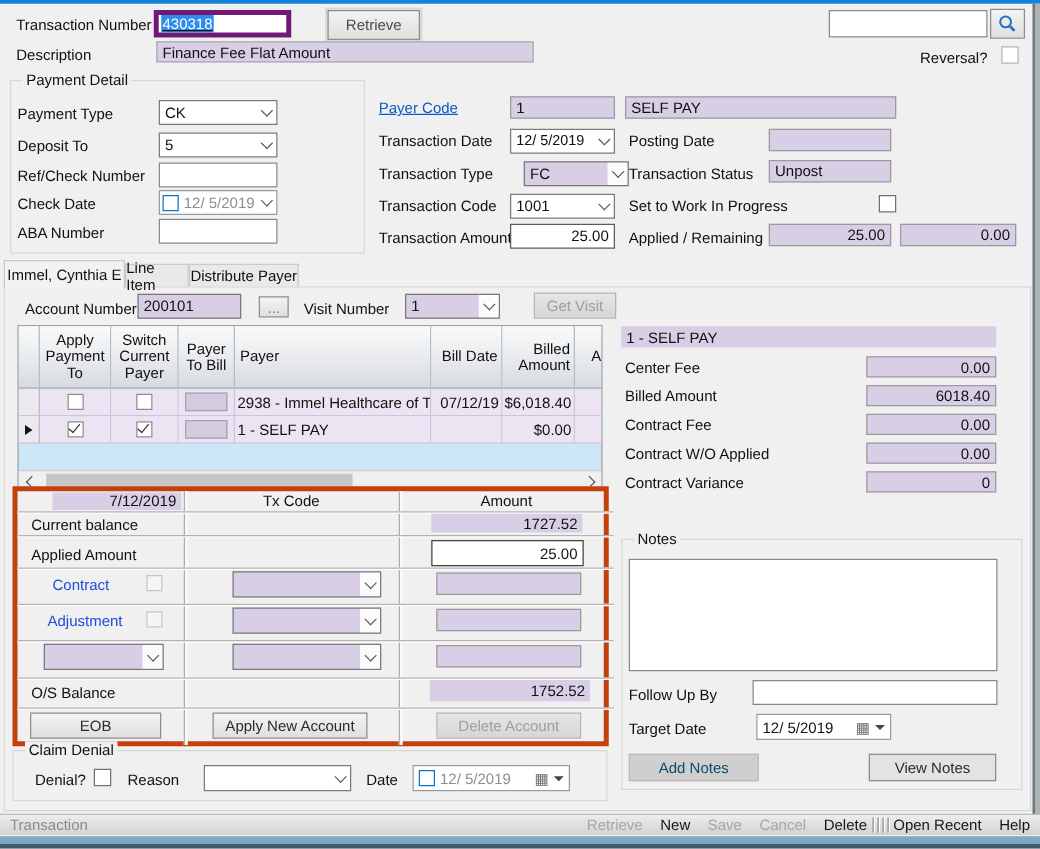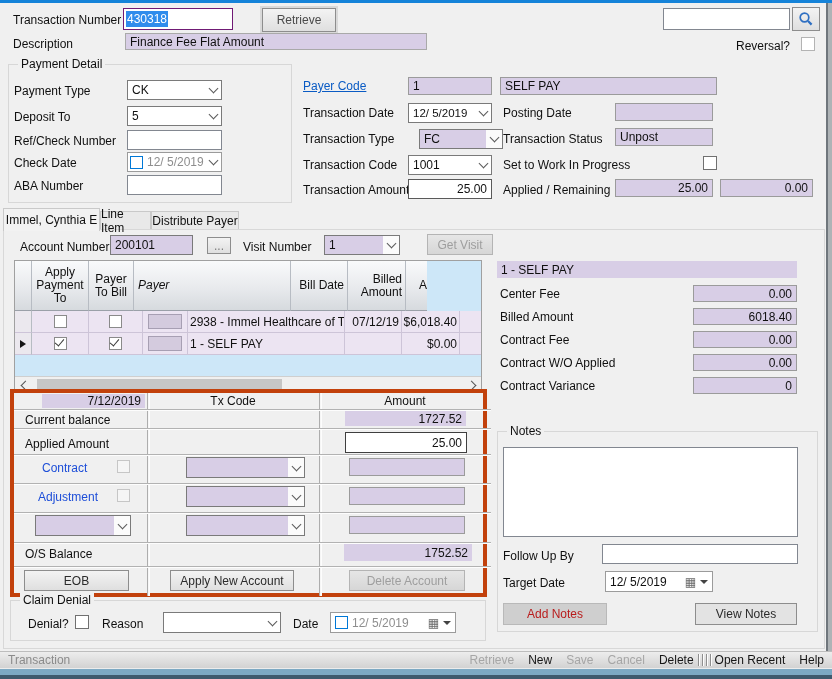--- a/index.html
+++ b/index.html
@@ -14,21 +14,21 @@
   .tbox{position:absolute;box-sizing:border-box;background:#ffffff;border:1px solid #828790;display:flex;align-items:center;padding:0 4px;font-size:12px;overflow:hidden;white-space:nowrap;}
   .tbox.right{justify-content:flex-end;}
   .combo{position:absolute;box-sizing:border-box;background:#ffffff;border:1px solid #7a7a7a;display:flex;align-items:center;font-size:12px;overflow:hidden;}
   .combo.lav{background:#d8cee6;margin-left:11px;}
   .combo .val{flex:1;padding-left:4px;white-space:nowrap;overflow:hidden;}
   .combo .dd{width:16px;height:100%;display:flex;align-items:center;justify-content:center;flex:none;}
   .combo.lav .dd{background:#fbfbfb;}
   .chev{width:6px;height:6px;border-right:1.6px solid #5a5a5a;border-bottom:1.6px solid #5a5a5a;transform:rotate(45deg);margin-top:-3px;}
   .btn{position:absolute;box-sizing:border-box;background:linear-gradient(#f3f3f3,#dfdfdf);border:1px solid #8d8d8d;display:flex;align-items:center;justify-content:center;font-size:12px;color:#2b2b2b;}
   .btn.dis{color:#9e9e9e;background:linear-gradient(#e6e6e6,#d6d6d6);border-color:#b4b4b4;}
-  .btn.flat-dis{color:#b91c1c;background:#cfcfcf;border-color:#b9b9b9;}
+  .btn.flat-dis{color:#0c4a6e;background:#cfcfcf;border-color:#b9b9b9;}
   .cb{position:absolute;box-sizing:border-box;width:14px;height:14px;background:#fff;border:1px solid #8a8a8a;}
   .cb.dis{border-color:#c6c6c6;background:#f5f5f5;}
   .cb.sm{width:13px;height:13px;}
   .grp{position:absolute;box-sizing:border-box;border:1px solid #d7d7d7;}
   .grp-title{position:absolute;top:-8px;left:9px;background:#f0f0f0;padding:0 3px;font-size:12px;white-space:nowrap;}
   .link{color:#0a5bc4;text-decoration:underline;cursor:pointer;}
   
   .tab{position:absolute;box-sizing:border-box;display:flex;align-items:center;justify-content:center;font-size:12px;border:1px solid #c9c9c9;border-bottom:none;}
   .tab.active{background:#f2f2f2;z-index:3;}
   .tab.inactive{background:#e9e9e9;}
@@ -70,21 +70,21 @@
 <body>
 
 <div class="form">
 
   <div class="abs" style="left:0;top:0;width:832px;height:3px;background:#1583d9;"></div>
 
   <div class="abs" style="left:826px;top:3px;width:2px;height:665px;background:#6f767c;"></div>
   <div class="abs" style="left:828px;top:3px;width:4px;height:665px;background:#aeb3b6;"></div>
 
   <div class="lbl" style="left:13px;top:13px;">Transaction Number</div>
-  <div class="tbox" style="left:123px;top:8px;width:110px;height:22px;border:1px solid #701a75;padding:0 2px;">
+  <div class="tbox" style="left:123px;top:8px;width:110px;height:22px;border:4px solid #701a75;padding:0 2px;text-decoration:underline;">
     <span style="background:#2f8cec;color:#fff;padding:1px 1px;">430318</span>
   </div>
   <div class="btn" style="left:262px;top:8px;width:74px;height:24px;color:#4a4a4a;box-shadow:0 0 0 2px #d9d9d9;">Retrieve</div>
 
   <div class="tbox" style="left:663px;top:8px;width:127px;height:22px;">
       <span></span>
     </div>
   <div class="btn" style="left:792px;top:7px;width:28px;height:24px;">
     <svg class="mag" width="16" height="16" viewBox="0 0 16 16">
       <circle cx="6.5" cy="6.5" r="4.3" fill="none" stroke="#2e6fc2" stroke-width="1.7"></circle>
@@ -186,22 +186,23 @@
         <span class="chev"></span>
       </span>
   </div>
   <div class="btn dis" style="left:427px;top:234px;width:66px;height:21px;">Get Visit</div>
 
   <div class="grid" style="left:14px;top:260px;width:468px;height:134px;">
 
     <div class="grow" style="height:50px;">
       <div class="ghc" style="width:17px;"></div>
       <div class="ghc" style="width:57px;">Apply Payment To</div>
+      <div class="ghc" style="width:54px;">Switch Current Payer</div>
       <div class="ghc" style="width:45px;">Payer To Bill</div>
-      <div class="ghc" style="width:157px;justify-content:flex-start;text-align:center;padding-left:4px;font-style:italic;">Payer</div>
+      <div class="ghc" style="width:157px;justify-content:flex-start;text-align:center;padding-left:4px;">Payer</div>
       <div class="ghc" style="width:57px;justify-content:flex-end;padding-right:3px;">Bill Date</div>
       <div class="ghc" style="width:58px;justify-content:flex-end;text-align:right;padding-right:3px;">Billed Amount</div>
       <div class="ghc" style="width:21px;border-right:none;justify-content:flex-end;overflow:hidden;padding-right:0;margin-right:-14px;">A</div>
     </div>
 
     <div class="grow" style="height:22px;">
       <div class="gcell sel" style="width:17px;"></div>
       <div class="gcell center" style="width:57px;">
           <span class="gcb"></span>
         </div>

